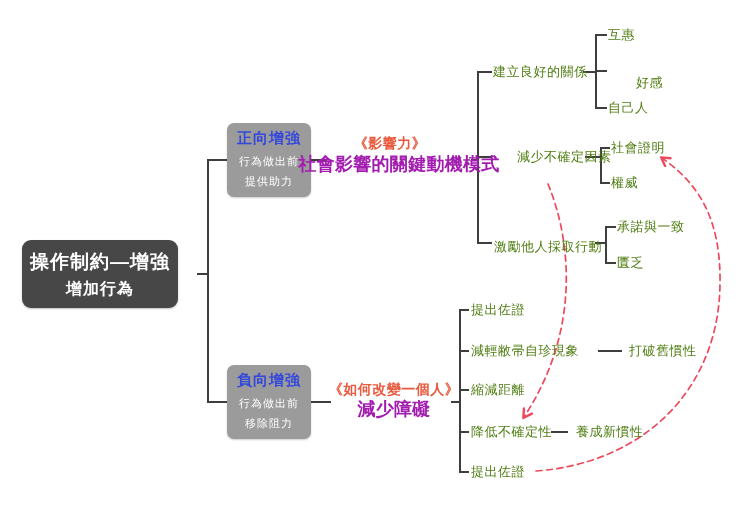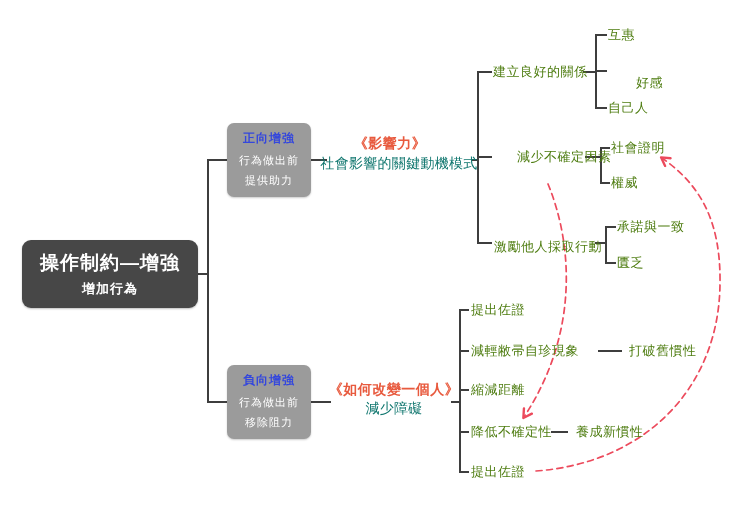--- a/index.html
+++ b/index.html
@@ -14,38 +14,38 @@
     position:absolute;transform:translateY(-50%);
     font-size:13px;font-weight:500;color:#4d7c0f;white-space:nowrap;letter-spacing:.5px;
   }
   
   .book-title{
     position:absolute;transform:translate(-50%,-50%);
     font-size:14px;font-weight:700;color:#e85a3e;white-space:nowrap;letter-spacing:.5px;
   }
   .book-sub{
     position:absolute;transform:translate(-50%,-50%);
-    font-size:14px;font-weight:400;color:#0f766e;white-space:nowrap;letter-spacing:.3px;
+    font-size:18px;font-weight:700;color:#a21caf;white-space:nowrap;letter-spacing:.3px;
   }
   
   .root-box{
-    position:absolute;left:22px;top:240px;width:176px;height:68px;
+    position:absolute;left:22px;top:240px;width:156px;height:68px;
     background:#474747;border-radius:9px;color:#ffffff;
     display:flex;flex-direction:column;align-items:center;justify-content:center;gap:4px;
     box-shadow:0 1px 2px rgba(0,0,0,.25);
   }
   .root-box .t{font-size:19px;font-weight:700;letter-spacing:1px;}
-  .root-box .s{font-size:13px;font-weight:700;letter-spacing:1px;}
+  .root-box .s{font-size:16px;font-weight:700;letter-spacing:1px;}
   
   .branch-box{
     position:absolute;width:84px;height:74px;background:#9b9b9b;border-radius:7px;
     display:flex;flex-direction:column;align-items:center;justify-content:center;
     color:#ffffff;box-shadow:0 1px 2px rgba(0,0,0,.2);
   }
-  .branch-box .bt{font-size:12px;font-weight:700;color:#3447dd;letter-spacing:1px;margin-bottom:3px;}
+  .branch-box .bt{font-size:15px;font-weight:700;color:#3447dd;letter-spacing:1px;margin-bottom:3px;}
   .branch-box .bl{font-size:11px;line-height:1.85;letter-spacing:1px;}
 </style>
 </head>
 <body>
 
 <div class="canvas">
 
   <svg class="wires" width="740" height="508" viewBox="0 0 740 508">
     <defs>
       <marker id="arrow" viewBox="0 0 10 10" refX="7.5" refY="5" markerWidth="7" markerHeight="7" orient="auto">

